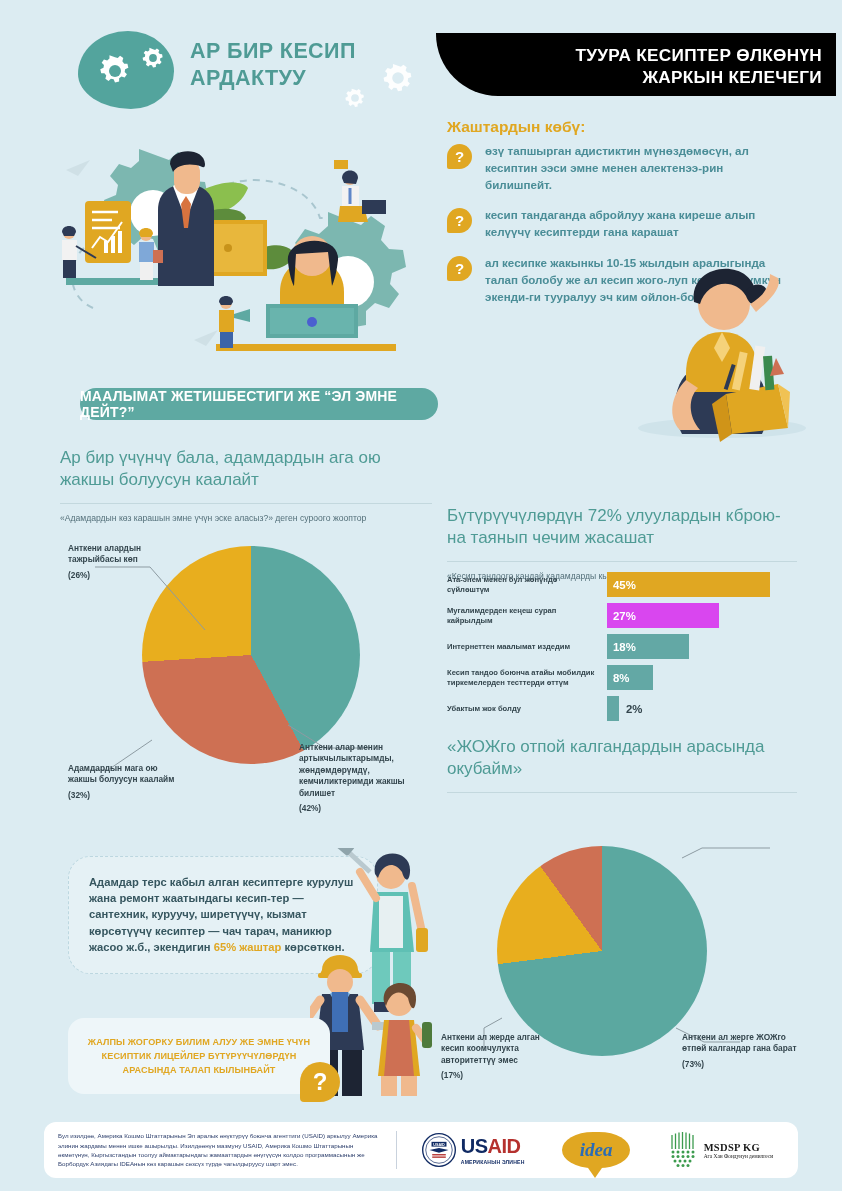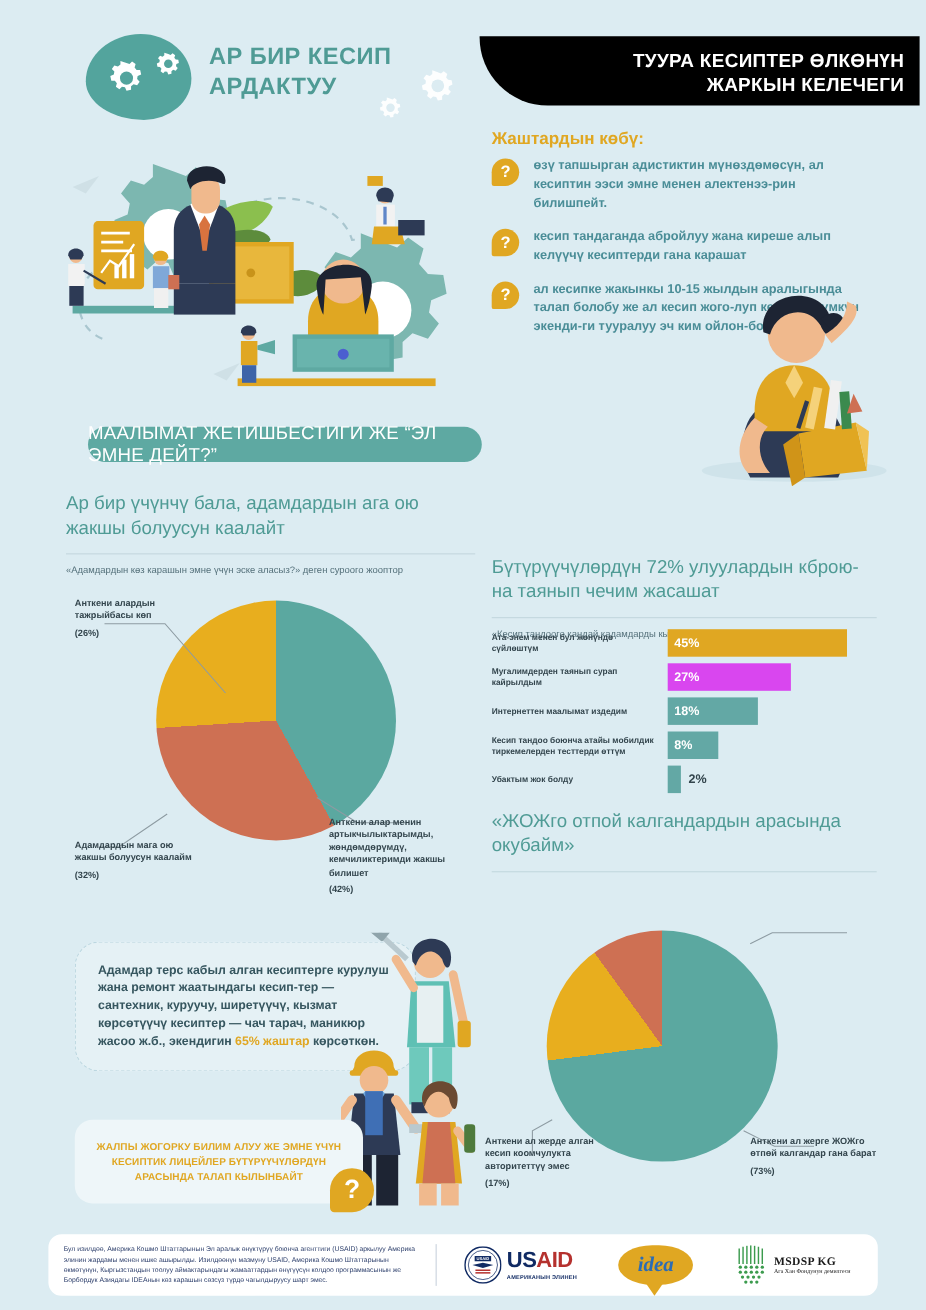--- a/index.html
+++ b/index.html
@@ -57,21 +57,21 @@
     align-items: center; justify-content: center;
   }
   .q-text { color: #4a8d97; font-size: 11.6px; font-weight: bold; line-height: 1.45; }
 
   
   .pill {
     position: absolute; left: 80px; top: 388px;
     width: 358px; height: 32px; background: #5ea9a2;
     border-radius: 17px; display: flex; align-items: center; justify-content: center;
   }
-  .pill span { color:#ffffff; font-size: 17px; font-weight: normal; letter-spacing:.2px; }
+  .pill span { color:#ffffff; font-size: 14px; font-weight: bold; letter-spacing:.2px; }
 
   
   .sec-head { color: #4f9b95; font-size: 17px; line-height: 1.3; font-weight: normal; }
   .sec-rule { border-top: 1px solid #c3d8de; margin: 12px 0 9px 0; }
   .sec-sub { color: #54707a; font-size: 8.6px; line-height: 1.35; }
 
   .s-left  { position: absolute; left: 60px;  top: 447px; width: 372px; }
   .s-rightA{ position: absolute; left: 447px; top: 505px; width: 350px; }
   .s-rightB{ position: absolute; left: 447px; top: 736px; width: 350px; }
 
@@ -331,21 +331,21 @@
     <div class="sec-sub">«Кесип тандоого кандай кадамдарды кылдыңыз» деген суроого жооптор</div>
   </div>
   <div class="bars" id="barChart">
       <div class="bar-row">
         <div class="bar-lab">Ата-энем менен бул жөнүндө сүйлөштүм</div>
         <div class="bar-track">
           <div class="bar" style="width: 163px; background: rgb(224, 167, 34);">45%</div>
         </div>
       </div>
       <div class="bar-row">
-        <div class="bar-lab">Мугалимдерден таянып сурап кайрылдым</div>
+        <div class="bar-lab">Мугалимдерден кеңеш сурап кайрылдым</div>
         <div class="bar-track">
           <div class="bar" style="width: 112px; background: #d946ef;">27%</div>
         </div>
       </div>
       <div class="bar-row">
         <div class="bar-lab">Интернеттен маалымат издедим</div>
         <div class="bar-track">
           <div class="bar" style="width: 82px; background: rgb(99, 168, 165);">18%</div>
         </div>
       </div>

